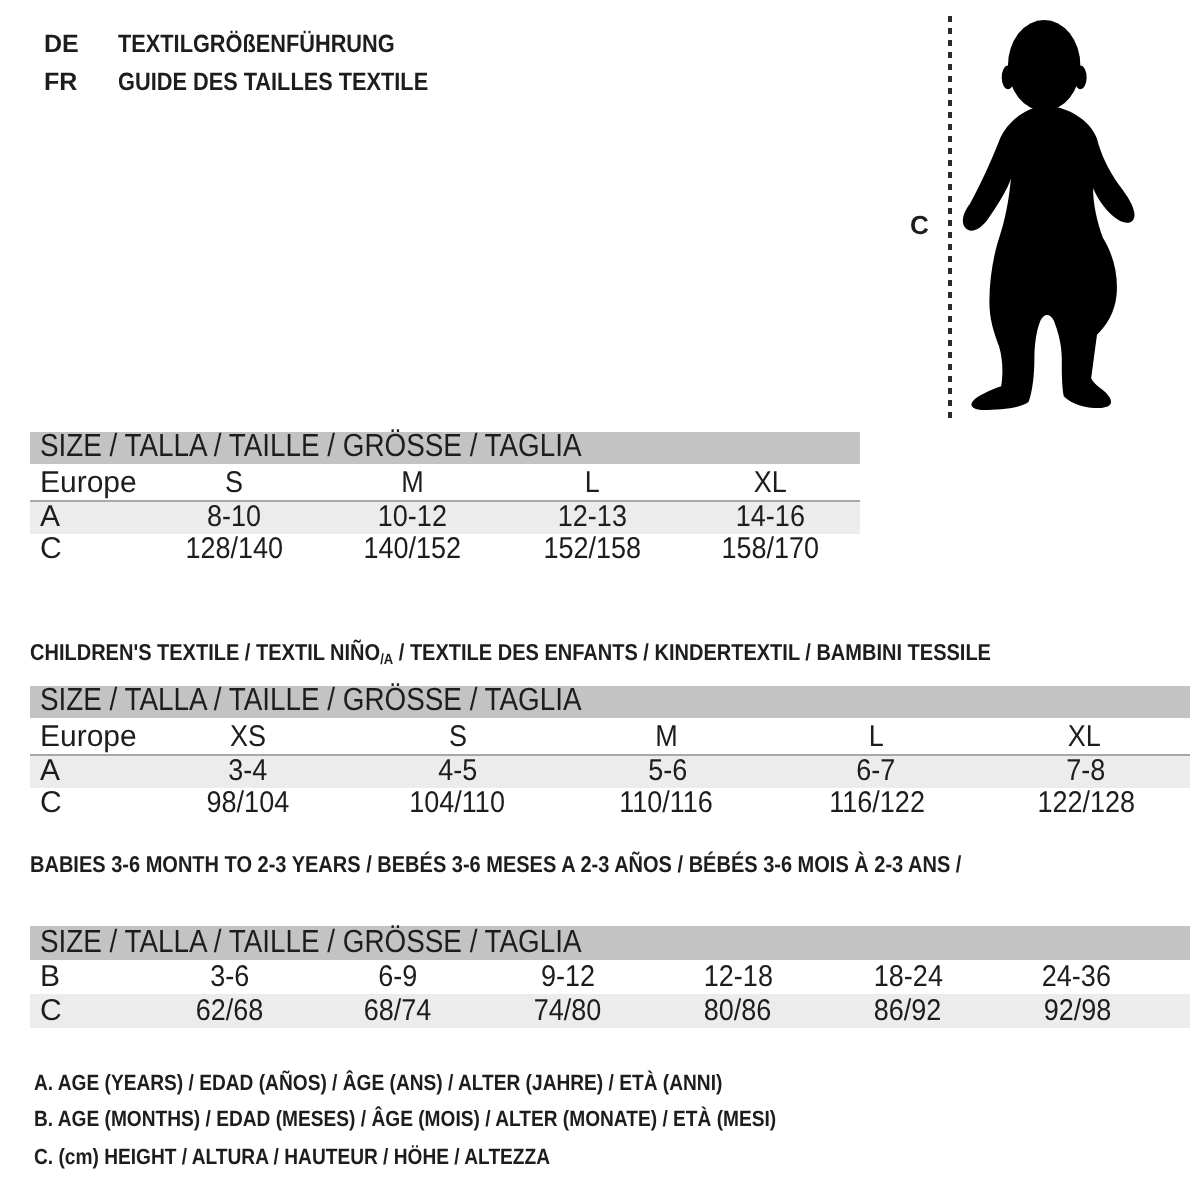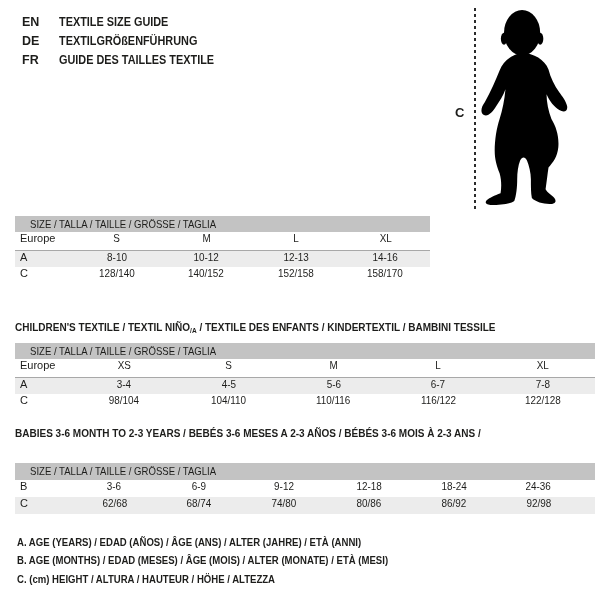--- a/index.html
+++ b/index.html
@@ -26,41 +26,40 @@
   
   .tbl{position:absolute;left:15px}
   .sec0{top:216px;width:415px}
   .sec1{top:319px;width:580px}
   .sec2{top:424px;width:580px}
   .tbl-title{font-weight:bold;font-size:11.5px;line-height:17px;white-space:nowrap}
   .sec0 .tbl-title,.sec1 .tbl-title{height:24px}
   .sec2 .tbl-title{height:39px;line-height:18px}
   .title-line{white-space:nowrap}
   .sub{font-size:7.5px;position:relative;top:2px}
-  .bar{height:16px;line-height:16px;background:#c3c3c3;font-size:11px;padding-left:15px}
+  .bar{height:16px;line-height:16px;background:#c3c3c3;font-size:16px;padding-left:5px}
   .sec2 .bar{height:17px;line-height:17px}
-  .row{display:flex;font-size:11px;height:15px}
+  .row{display:flex;align-items:center;font-size:15px;height:15px}
   .sec0 .row.columns,.sec1 .row.columns{height:18px;border-bottom:1px solid #a8a8a8}
   .sec0 .row.data,.sec1 .row.data{height:15.5px}
   .sec2 .row{height:17px;padding-right:14px}
   .row.shaded{background:#ececec}
   .rlabel{flex:0 0 57px;padding-left:5px;box-sizing:border-box}
   .cell{flex:1;text-align:center}
 
   
   .notes{position:absolute;left:17px;top:533px;font-weight:bold;font-size:11px}
   .note-line{height:18.3px;line-height:18.3px;white-space:nowrap}
 </style>
 </head>
 <body>
 
 <div>
 
   <div class="lang-block">
-      <div class="lang-row"><span class="lang-code">EN</span><span class="cond">TEXTILE SIZE GUIDE</span></div>
       <div class="lang-row"><span class="lang-code">DE</span><span class="cond">TEXTILGRÖßENFÜHRUNG</span></div>
       <div class="lang-row"><span class="lang-code">FR</span><span class="cond">GUIDE DES TAILLES TEXTILE</span></div>
     </div>
 
   <div class="dash-line"></div>
   <span class="c-label">C</span>
 
   <svg class="baby-svg" viewBox="0 0 92 200" preserveAspectRatio="none" xmlns="http://www.w3.org/2000/svg">
     <g fill="#000000">
       <ellipse cx="42" cy="24" rx="18.5" ry="23"></ellipse>

